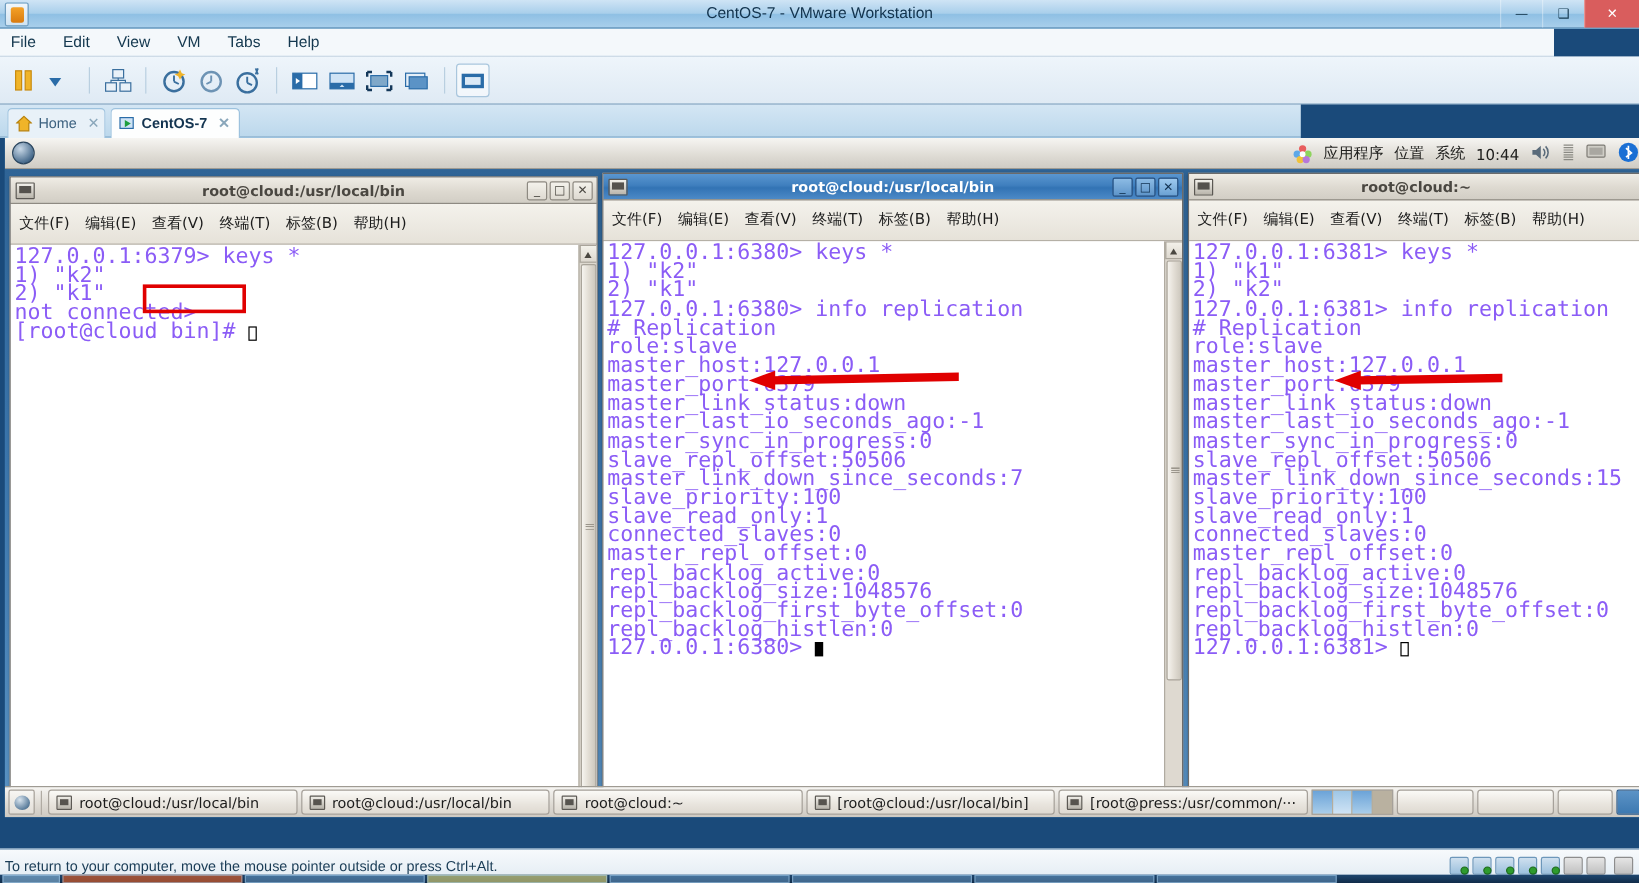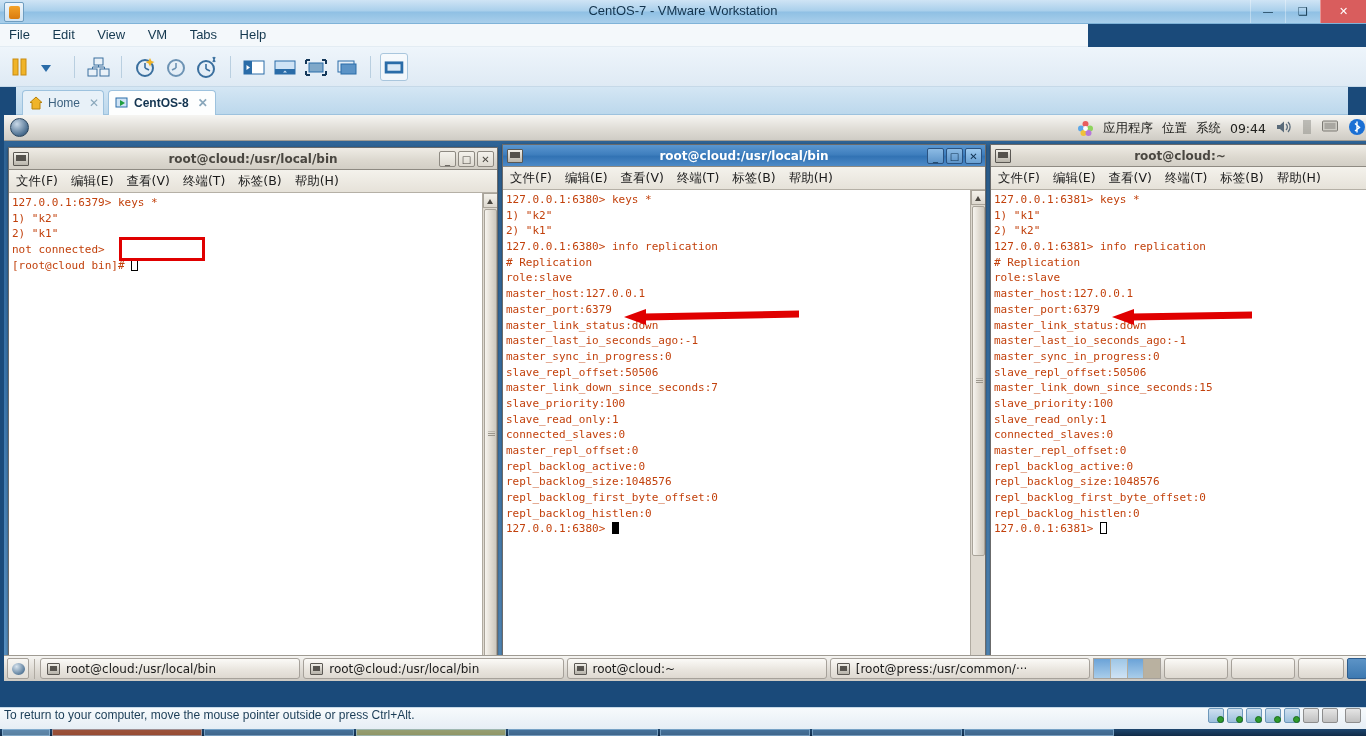--- a/index.html
+++ b/index.html
@@ -36,42 +36,42 @@
   .wbtn {
     width: 35px; height: 23px; position: relative;
     border-left: 1px solid rgba(255,255,255,.35);
     font-size: 12px; color: #14384f; line-height: 23px; text-align: center;
   }
   .wbtn.close { background: #d95d5d; color: #fff; width: 46px; }
   .wbtn .gl { font-family: "DejaVu Sans", sans-serif; font-size: 11px; }
 
   
   .vmw-menubar {
-    position: absolute; top: 24px; left: 0; width: 1088px; height: 23px;
+    position: absolute; top: 24px; left: 0; width: 1295px; height: 23px;
     background: #f4f8fb;
     border-bottom: 1px solid #e3ecf3;
   }
   .vmw-menubar .mi {
     display: inline-block; padding: 3px 9px 3px 9px; font-size: 13px; color: #14384f;
   }
 
   
   .vmw-toolbar {
     position: absolute; top: 47px; left: 0; width: 1366px; height: 40px;
     background: linear-gradient(to bottom,#eef5fb,#dfeaf4);
     border-bottom: 1px solid #c6d9e8;
   }
   .tb-row { position: absolute; left: 6px; top: 6px; display: flex; align-items: center; gap: 3px; }
   .tb-ico { width: 28px; height: 28px; position: relative; display: inline-block; }
   .tb-sep { width: 1px; height: 22px; background: #b9cfe0; margin: 0 6px; }
   .tb-frame { border: 1px solid #a9c6dd; border-radius: 3px; background: rgba(255,255,255,.55); }
 
   
   .vmw-tabs {
-    position: absolute; top: 87px; left: 16px; width: 1332px; height: 28px;
+    position: absolute; top: 87px; left: 0; width: 1084px; height: 28px;
     background: linear-gradient(to bottom,#d4e6f4,#bcd8ec);
     border-bottom: 1px solid #9dc2de;
   }
   .tab {
     position: absolute; top: 3px; height: 25px;
     background: #fdfefe; border: 1px solid #9dc2de; border-bottom: none;
     border-radius: 4px 4px 0 0;
     font-size: 12px; color: #133450;
     display: flex; align-items: center; gap: 5px; padding: 0 6px;
   }
@@ -146,32 +146,32 @@
   .tb-btn {
     width: 17px; height: 16px; font-size: 10px; line-height: 15px; text-align: center;
     border: 1px solid #2d5c8d; border-radius: 2px;
     background: linear-gradient(to bottom,#8cbbe4,#5d94c9);
     color: #10304f; font-family: "DejaVu Sans", sans-serif;
   }
   .tb-btn.x { background: linear-gradient(to bottom,#9ecaef,#6aa1d3); }
   .tb-btn.dark { border-color:#2a5280; }
 
   .tmenu {
-    height: 23px; flex: none; display: flex; align-items: center;
+    height: 34px; flex: none; display: flex; align-items: center;
     background: linear-gradient(to bottom,#f4f2ec,#e6e2d9);
     border-bottom: 1px solid #b5b0a6;
     font-size: 12.5px; color: #1b1b1b; padding-left: 7px; gap: 13px;
     font-family: "DejaVu Sans", sans-serif;
   }
 
   .tbody { flex: 1; position: relative; display: flex; background: #ffffff; overflow: hidden; }
   .tscreen {
     flex: 1; padding: 2px 0 0 3px; overflow: hidden;
     font-family: "DejaVu Sans Mono", monospace;
-    font-size: 11px; line-height: 15.7px; color: #c2410c;
+    font-size: 18px; line-height: 15.7px; color: #8b5cf6;
     white-space: pre;
   }
   .tscreen .ln { height: 15.7px; }
   .cursor {
     display: inline-block; width: 7px; height: 12px;
     background: #000; vertical-align: -2px;
   }
   .cursor.hollow { background: transparent; border: 1px solid #000; }
 
   
@@ -253,21 +253,21 @@
     width: 20px; height: 21px; flex: none;
     background: linear-gradient(to bottom,#5c93c6,#3d79b1);
     border: 1px solid #2d5c8d; border-radius: 2px;
   }
 
   
   .vmw-status {
     position: absolute; top: 707px; left: 0; width: 1366px; height: 22px;
     background: linear-gradient(to bottom,#f7fafc,#e6eef5);
     border-top: 1px solid #c6d9e8;
-    display: flex; align-items: flex-start; gap: 12px;
+    display: flex; align-items: flex-end; gap: 12px;
   }
   .vmw-status .msg { font-size: 12px; color: #1a3c56; padding-left: 4px; }
   .vmw-status .icons { margin-left: auto; display: flex; gap: 3px; padding-right: 5px; align-items: center; }
   .si { width: 16px; height: 15px; border-radius: 2px; position: relative;
         background: linear-gradient(to bottom,#cfe0ef,#9cc0dd); border: 1px solid #6d97ba; }
   .si.grey { background: linear-gradient(to bottom,#e5e5e5,#c0c0c0); border-color:#8d8d8d; }
   .si .dot { position:absolute; right:-1px; bottom:-1px; width:7px; height:7px; border-radius:50%;
              background:#2e9b2e; border:1px solid #1d6b1d; }
 
   
@@ -395,21 +395,21 @@
       <span>Home</span>
       <span class="tclose">✕</span>
     </div>
     <div class="tab" style="left:92px;width:108px;font-weight:bold;">
       <span class="tab-ico">
         <svg width="14" height="14" viewBox="0 0 14 14">
           <rect x="1" y="2" width="11" height="9" fill="#cfe3f5" stroke="#2a6ca8"></rect>
           <polygon points="5,4 10,7 5,10" fill="#1e9e3e"></polygon>
         </svg>
       </span>
-      <span>CentOS-8</span>
+      <span>CentOS-7</span>
       <span class="tclose">✕</span>
     </div>
   </div>
 
   <div class="guest">
 
     <div class="gnome-top">
       <div class="left-ico"></div>
       <div class="gnome-right">
         <span class="gflower">
@@ -418,21 +418,21 @@
             <circle cx="4" cy="8.5" r="3" fill="#5da8e8"></circle>
             <circle cx="13" cy="8.5" r="3" fill="#8ed45d"></circle>
             <circle cx="6.5" cy="13" r="3" fill="#f0c23a"></circle>
             <circle cx="11.5" cy="13" r="3" fill="#b678d9"></circle>
             <circle cx="8.5" cy="8.5" r="2.4" fill="#fdfdfd"></circle>
           </svg>
         </span>
         <span class="gitem">应用程序</span>
         <span class="gitem">位置</span>
         <span class="gitem">系统</span>
-        <span class="gitem">09:44</span>
+        <span class="gitem">10:44</span>
         <span>
           <svg width="18" height="16" viewBox="0 0 18 16">
             <polygon points="2,6 5,6 9,2.5 9,13.5 5,10 2,10" fill="#5a6b7a"></polygon>
             <path d="M11 5 a4 4 0 0 1 0 6 M13 3 a7 7 0 0 1 0 10" stroke="#5a6b7a" fill="none" stroke-width="1.3"></path>
           </svg>
         </span>
         <span>
           <svg width="10" height="18" viewBox="0 0 10 18">
             <g stroke="#8a8a84" stroke-width="1">
               <path d="M1 3 H9 M1 5 H9 M1 7 H9 M1 9 H9 M1 11 H9 M1 13 H9 M1 15 H9"></path>
@@ -570,20 +570,24 @@
       <div class="task-btn">
         <span class="ti"></span>
         <span class="tlbl">root@cloud:/usr/local/bin</span>
       </div>
       <div class="task-btn">
         <span class="ti"></span>
         <span class="tlbl">root@cloud:~</span>
       </div>
       <div class="task-btn">
         <span class="ti"></span>
+        <span class="tlbl">[root@cloud:/usr/local/bin]</span>
+      </div>
+      <div class="task-btn">
+        <span class="ti"></span>
         <span class="tlbl">[root@press:/usr/common/···</span>
       </div>
       <div class="pager">
         <span class="pg a"></span>
         <span class="pg b"></span>
         <span class="pg a"></span>
         <span class="pg"></span>
       </div>
       <div class="task-btn" style="flex:0 0 64px;"></div>
       <div class="task-btn" style="flex:0 0 64px;"></div>

